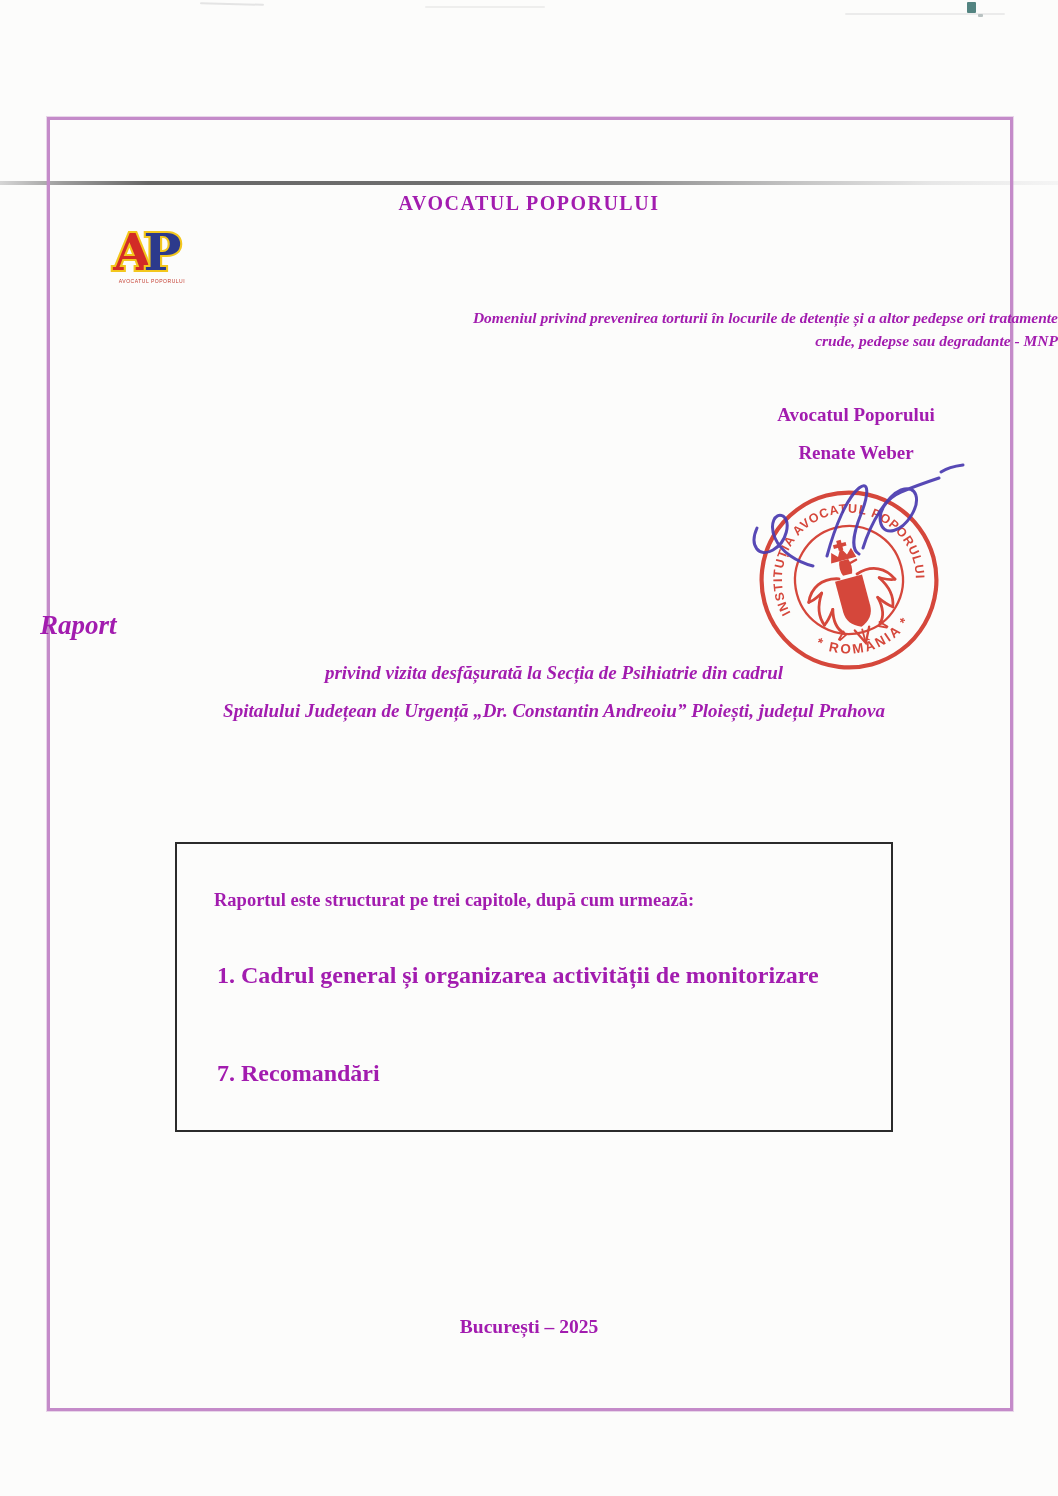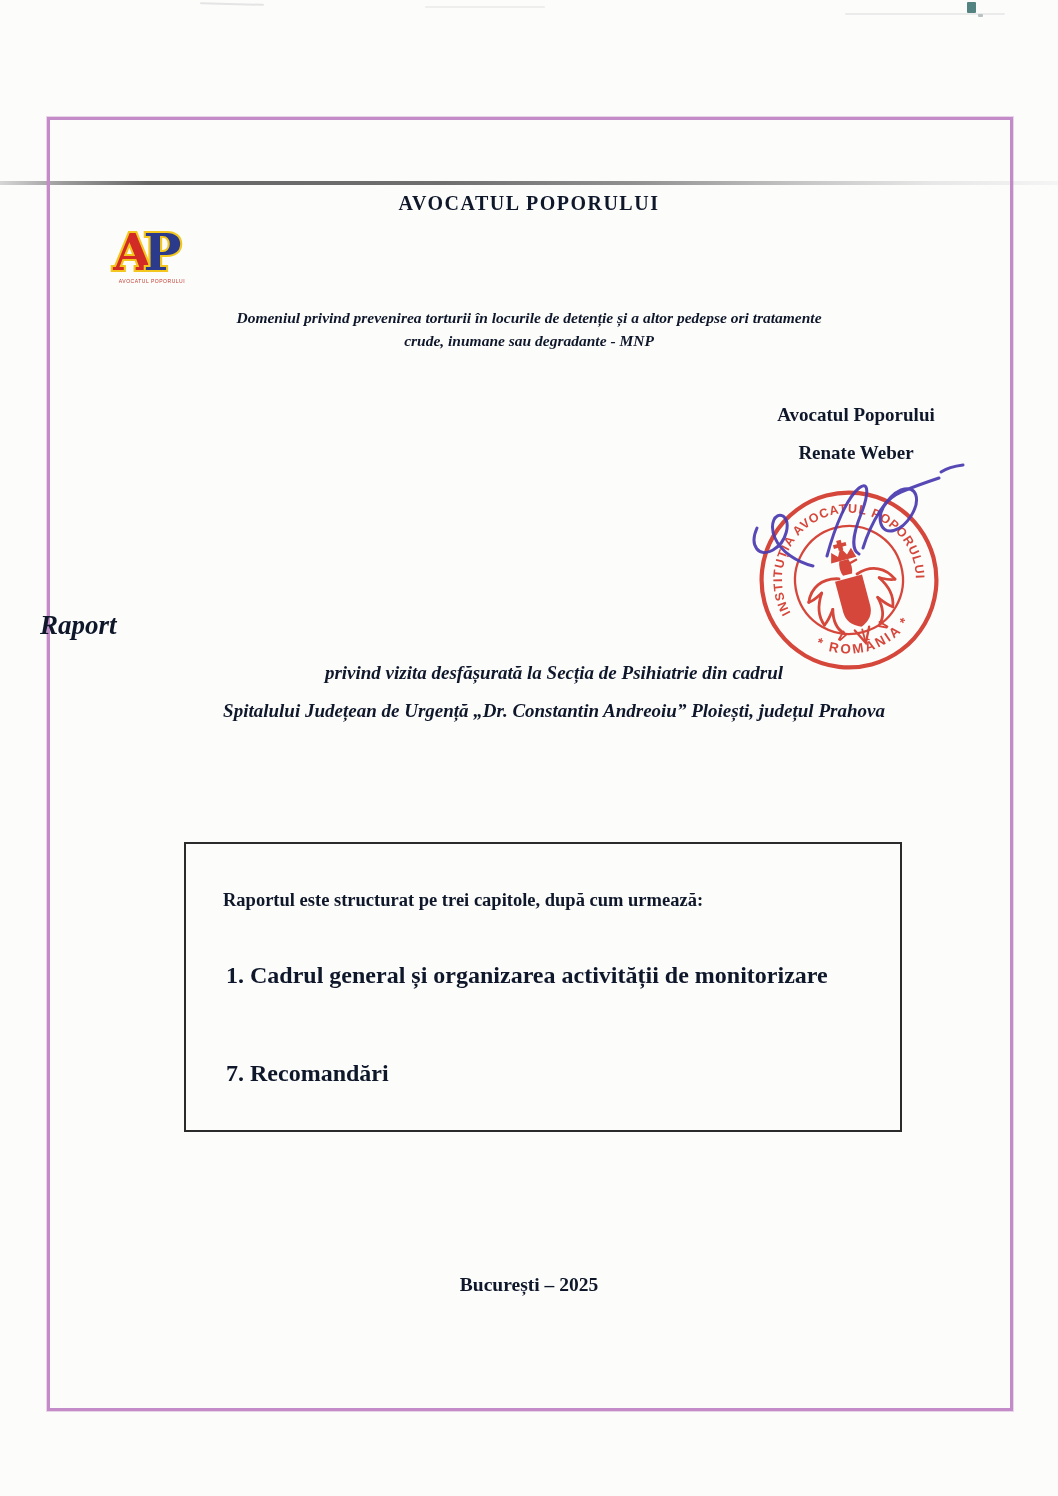--- a/index.html
+++ b/index.html
@@ -3,21 +3,21 @@
 <meta charset="utf-8">
 <style>
   html,body{margin:0;padding:0;background:#e9e9e9;}
   .page{
     position:relative;
     width:1058px;height:1496px;
     margin:0 auto;
     background:#fcfcfb;
     overflow:hidden;
     font-family:"Liberation Serif","DejaVu Serif",serif;
-    color:#0f172a;
+    color:#a21caf;
   }
   .abs{position:absolute;}
 
   
   .scan-line{
     left:0;top:181px;width:1058px;height:4px;
     background:linear-gradient(to right,
       #cfcfcf 0%, #8a8a8a 6%, #4c4c4c 14%, #565656 42%,
       #7d7d7d 60%, #b9b9b9 75%, #e3e3e3 88%, #f3f3f3 100%);
     opacity:.85;
@@ -36,21 +36,21 @@
   .header-title{
     left:0;top:192px;width:1058px;
     text-align:center;
     font-size:20px;font-weight:700;letter-spacing:1.5px;
   }
 
   .logo-box{left:110px;top:219px;width:84px;height:78px;}
 
   .domain-statement{
     left:0;top:306px;width:1058px;
-    text-align:center;
+    text-align:right;
     font-size:15.5px;font-weight:700;font-style:italic;
     line-height:23px;
   }
 
   .approval{
     left:740px;top:396px;width:232px;
     text-align:center;
     font-size:19px;font-weight:700;
   }
   .approval div{line-height:38px;}
@@ -77,36 +77,35 @@
   .report-subtitle2{
     left:25px;top:700px;width:1058px;
     text-align:center;
     font-size:19px;font-weight:700;font-style:italic;
   }
 
   .structure-box{
     left:175px;top:842px;width:718px;height:290px;
     border:2px solid #2b2b2b;
     box-sizing:border-box;
-    margin-left:9px;
   }
   .structure-intro{
     position:absolute;left:37px;top:46px;
     font-size:18.5px;font-weight:700;
   }
   .structure-item{
     position:absolute;left:40px;
     font-size:24px;font-weight:700;
   }
   .item-0{top:118px;}
   .item-1{top:168px;}
   .item-2{top:216px;}
 
   .footer-line{
-    left:0;top:1274px;width:1058px;
+    left:0;top:1316px;width:1058px;
     text-align:center;
     font-size:19.5px;font-weight:700;
   }
 </style>
 </head>
 <body>
 
 <div class="page">
 
   <div class="abs scan-line"></div>
@@ -123,21 +122,21 @@
   <div class="abs logo-box">
     <svg width="84" height="78" viewBox="0 0 100 92">
       <text x="4" y="60" font-family="DejaVu Serif, serif" font-weight="bold" font-size="60" fill="#d22b26" stroke="#f3c71d" stroke-width="5" paint-order="stroke">A</text>
       <text x="40" y="60" font-family="DejaVu Serif, serif" font-weight="bold" font-size="60" fill="#2c3a8c" stroke="#f3c71d" stroke-width="5" paint-order="stroke">P</text>
       <text x="50" y="76" text-anchor="middle" font-family="Liberation Sans, sans-serif" font-size="6" letter-spacing="0.6" fill="#c43b2e">AVOCATUL POPORULUI</text>
     </svg>
   </div>
 
   <div class="abs domain-statement">
     <div>Domeniul privind prevenirea torturii în locurile de detenție și a altor pedepse ori tratamente</div>
-    <div>crude, inumane sau degradante - MNP</div>
+    <div>crude, pedepse sau degradante - MNP</div>
   </div>
 
   <div class="abs approval">
     <div>Avocatul Poporului</div>
     <div>Renate Weber</div>
   </div>
 
   <div class="abs stamp-box">
     <svg width="186" height="186" viewBox="0 0 200 200">
       <defs>

